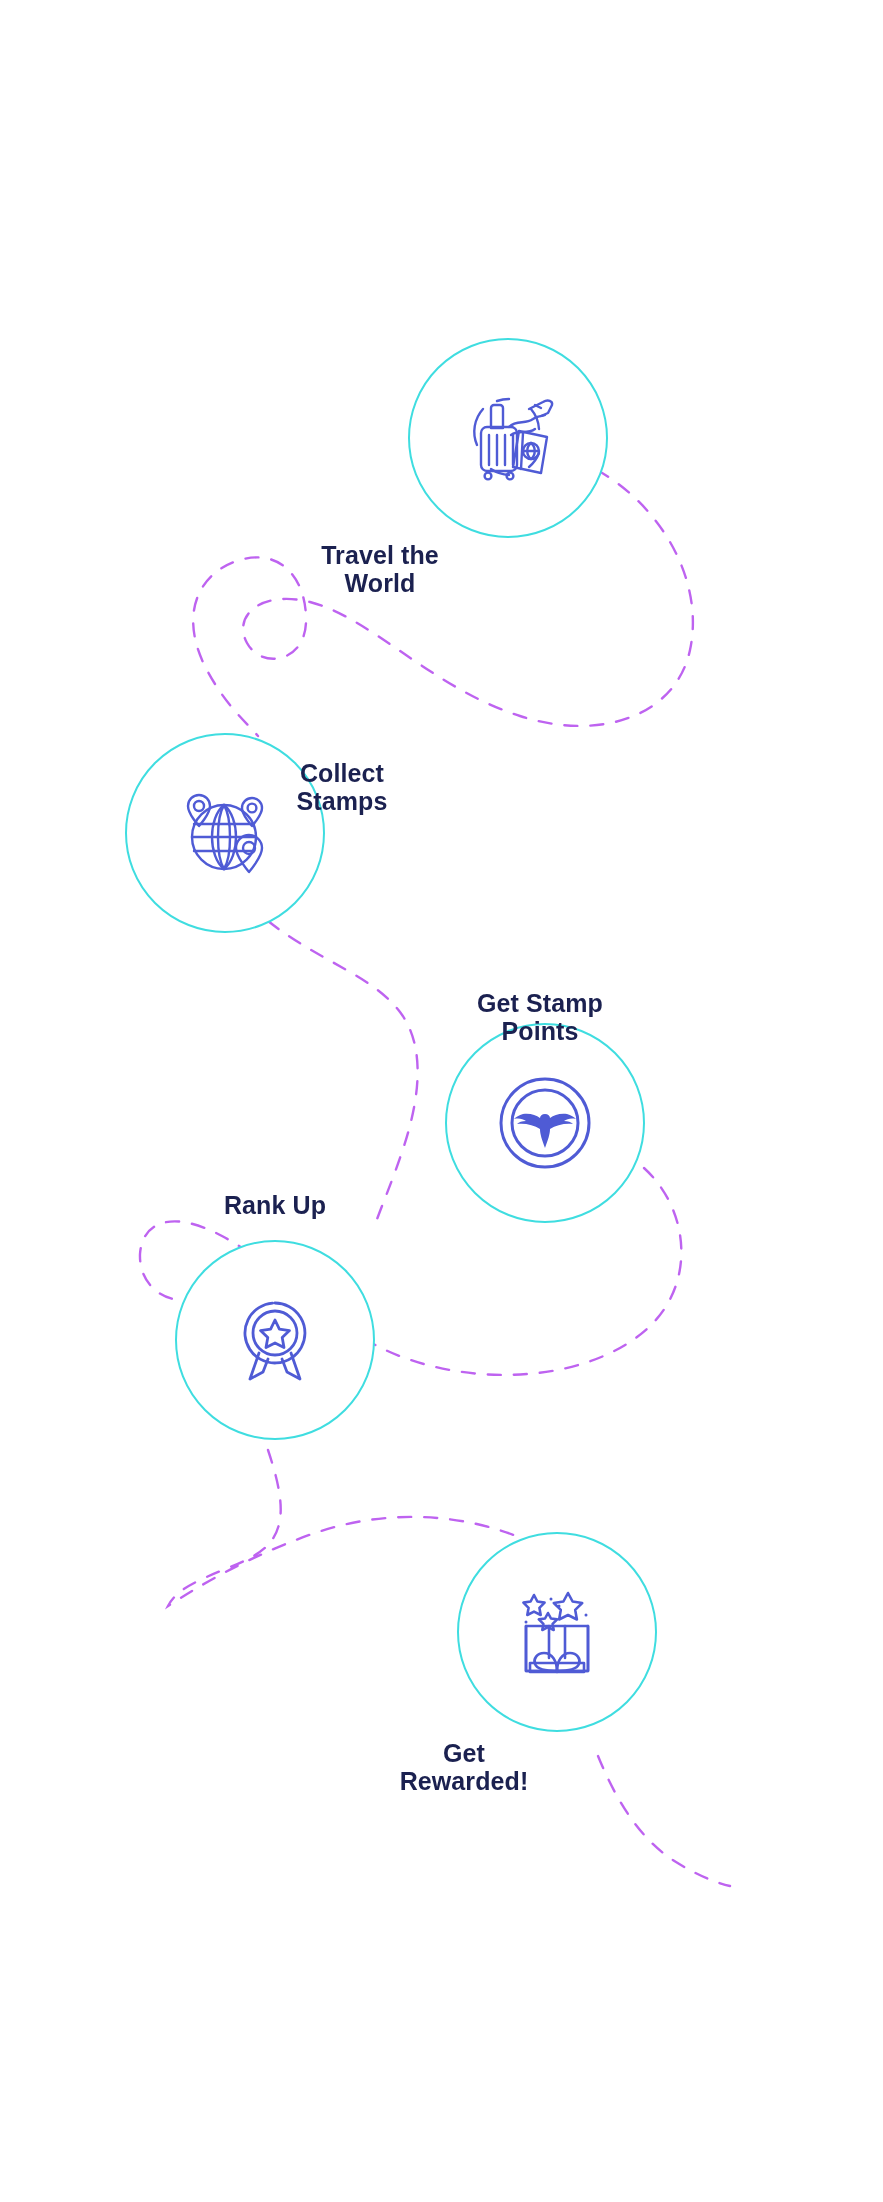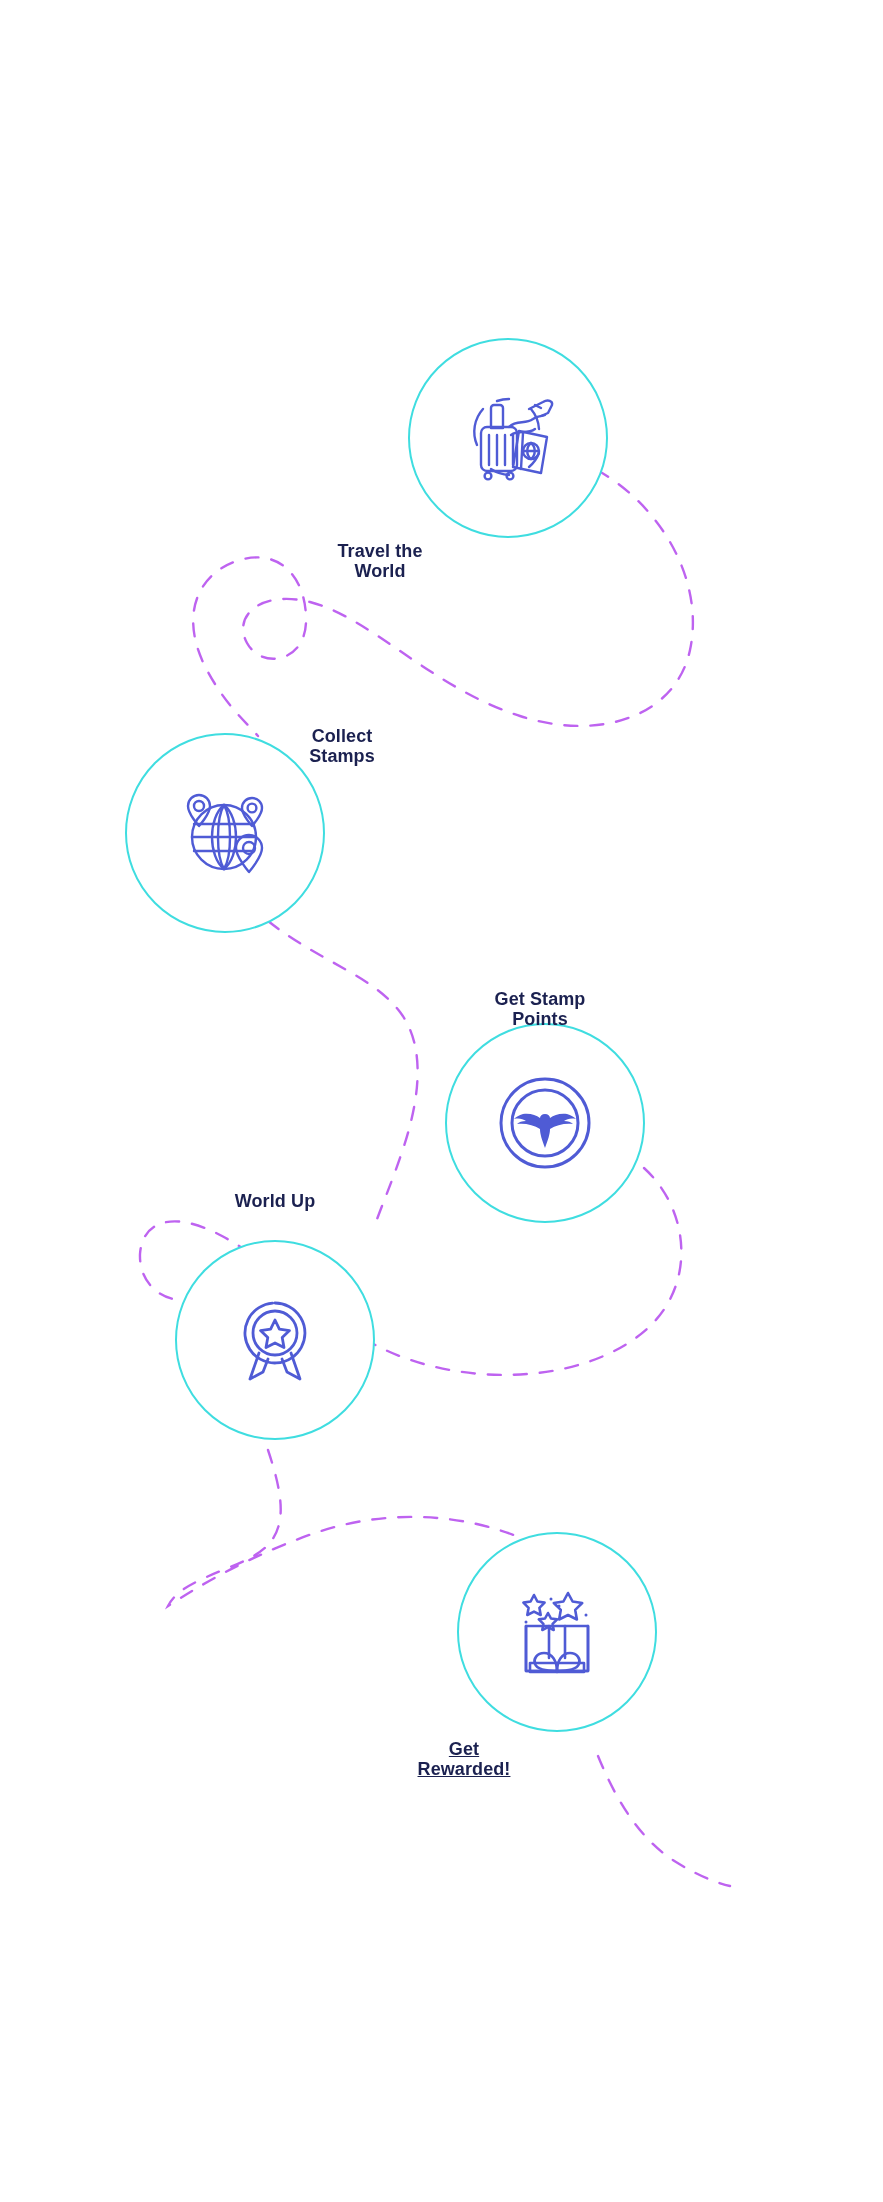--- a/index.html
+++ b/index.html
@@ -27,43 +27,43 @@
     width:200px; height:200px;
     border-radius:50%;
     background:#ffffff;
     border:2.6px solid #3FDDE0;
     display:flex; align-items:center; justify-content:center;
   }
   .circle svg { display:block; }
   .label {
     position:absolute;
     color:#1B2150;
-    font-size:18px;
+    font-size:25px;
     line-height:1.1;
     font-weight:700;
     letter-spacing:0.1px;
     text-align:center;
     white-space:pre-line;
     width:240px;
   }
   
   #step-1 .circle { left:408px; top:338px; }
   #step-1 .label  { left:260px; top:542px; }
 
   #step-2 .circle { left:125px; top:733px; }
-  #step-2 .label  { left:222px; top:727px; }
+  #step-2 .label  { left:222px; top:760px; }
 
   #step-3 .circle { left:445px; top:1023px; }
   #step-3 .label  { left:420px; top:990px; }
 
   #step-4 .circle { left:175px; top:1240px; }
   #step-4 .label  { left:155px; top:1192px; }
 
   #step-5 .circle { left:457px; top:1532px; }
-  #step-5 .label  { left:344px; top:1740px;text-decoration:underline; }
+  #step-5 .label  { left:344px; top:1740px; }
 </style>
 </head>
 <body>
 
 <div id="stage">
 
   <svg id="path-layer" viewBox="0 0 883 2202">
     <g fill="none" stroke="#BE63F0" stroke-width="2.4" stroke-linecap="round" stroke-dasharray="13 13">
 
       <path d="M 597 470
@@ -205,21 +205,21 @@
           <path d="M53 16 A30 30 0 1 1 50.5 16.1"></path>
           <circle cx="53" cy="46" r="22"></circle>
 
           <path d="M53 33 L57.4 42.2 L67.5 43.6 L60.2 50.6 L62 60.6 L53 55.9 L44 60.6 L45.8 50.6 L38.5 43.6 L48.6 42.2 Z"></path>
 
           <path d="M37 66 L28 92 L41 85 L46 72"></path>
           <path d="M69 66 L78 92 L65 85 L60 72"></path>
         </svg>
       </span>
     </div>
-    <div class="label">World Up</div>
+    <div class="label">Rank Up</div>
   </div>
 
   <div class="step" id="step-5">
     <div class="circle">
       <span>
         <svg width="106" height="106" viewBox="0 0 106 106" fill="none" stroke="#4F5BD5" stroke-width="2.6" stroke-linecap="round" stroke-linejoin="round">
 
           <path d="M30 16 L33.4 22.5 L40.6 23.6 L35.4 28.8 L36.7 36 L30 32.6 L23.3 36 L24.6 28.8 L19.4 23.6 L26.6 22.5 Z"></path>
           <path d="M64 14 L68.6 22.5 L78.2 24 L71.2 30.9 L72.9 40.5 L64 36 L55.1 40.5 L56.8 30.9 L49.8 24 L59.4 22.5 Z"></path>
           <path d="M44 34 L47 39.5 L53.2 40.4 L48.6 44.9 L49.7 51 L44 48.1 L38.3 51 L39.4 44.9 L34.8 40.4 L41 39.5 Z"></path>

